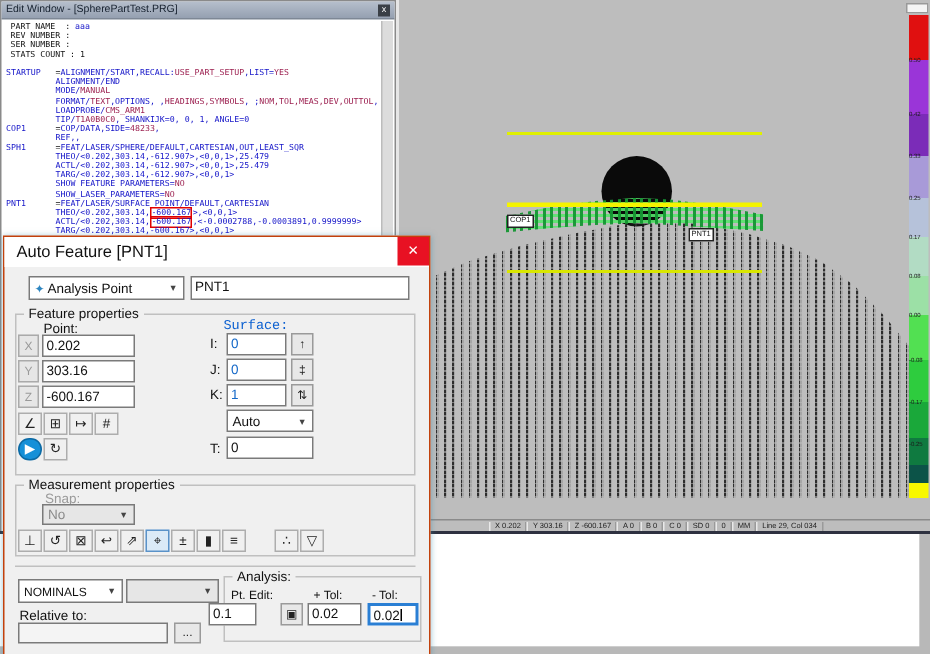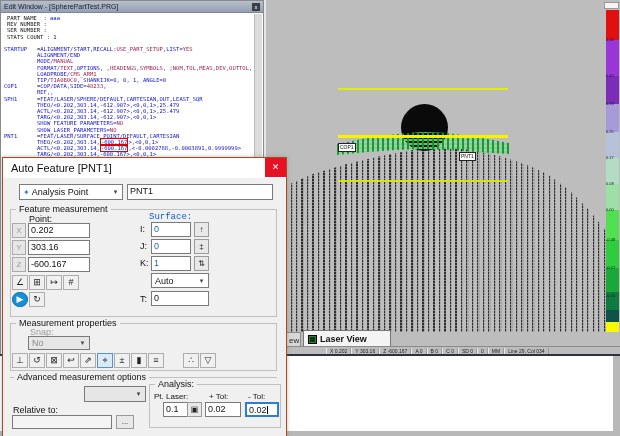--- a/index.html
+++ b/index.html
@@ -160,27 +160,20 @@
         <div class="cb-tick" style="top: 120px;">0.25</div>
         <div class="cb-tick" style="top: 146px;">0.17</div>
         <div class="cb-tick" style="top: 172px;">0.08</div>
         <div class="cb-tick" style="top: 198px;">0.00</div>
         <div class="cb-tick" style="top: 228px;">-0.08</div>
         <div class="cb-tick" style="top: 256px;">-0.17</div>
         <div class="cb-tick" style="top: 284px;">-0.25</div>
       </div>
   </div>
 
-  <div id="tabbar">
-    <div id="tab-partial">ew</div>
-    <div id="tab-laser">
-      <span class="sq"></span>
-      <span>Laser View</span>
-    </div>
-  </div>
   <div id="tabline"></div>
   <div id="status-bar">
       <span style="width: 62px; display: inline-block;"></span>
       <span class="sb-item">X 0.202</span>
       <span class="sb-item">Y 303.16</span>
       <span class="sb-item">Z -600.167</span>
       <span class="sb-item">A 0</span>
       <span class="sb-item">B 0</span>
       <span class="sb-item">C 0</span>
       <span class="sb-item">SD 0</span>
@@ -200,21 +193,21 @@
     </div>
 
     <div class="combo" style="left:16px;top:26px;width:104px;height:16px;">
       <span style="color:#2e86c1;font-size:8px;margin-right:2px;">✦</span>
       <span>Analysis Point</span>
       <span class="arrow">▾</span>
     </div>
     <div class="field" style="left:124px;top:26px;width:146px;height:16px;">PNT1</div>
 
     <div class="grp" style="left:7px;top:51px;width:267px;height:108px;"></div>
-    <div class="grp-legend" style="left:13px;top:46px;">Feature measurement</div>
+    <div class="grp-legend" style="left:13px;top:46px;">Feature properties</div>
     <div class="lbl" style="left:26px;top:56px;text-align:right;">Point:</div>
 
     <div id="axes-rows"></div>
 
     <div class="iconrow" style="left:9px;top:117px;">
         <div class="tbtn">∠</div>
         <div class="tbtn">⊞</div>
         <div class="tbtn">↦</div>
         <div class="tbtn">#</div>
       </div>
@@ -248,35 +241,38 @@
         <div class="tbtn">⇗</div>
         <div class="tbtn pressed">⌖</div>
         <div class="tbtn">±</div>
         <div class="tbtn">▮</div>
         <div class="tbtn">≡</div>
         <div class="tbtn" style="margin-left: 18px;">∴</div>
         <div class="tbtn">▽</div>
       </div>
 
     <div class="grp" style="left:7px;top:219px;width:267px;height:50px;border-bottom:none;border-left:none;border-right:none;"></div>
-    <div class="grp-legend" style="left:11px;top:214px;">Advanced measurement options</div>
+    <div class="combo" style="left:9px;top:228px;width:70px;height:16px;">
+      <span style="font-size:8px;">NOMINALS</span>
+      <span class="arrow">▾</span>
+    </div>
     <div class="combo disabled" style="left:81px;top:228px;width:62px;height:16px;">
       <span></span>
       <span class="arrow">▾</span>
     </div>
     <div class="lbl" style="left:10px;top:247px;">Relative to:</div>
     <div class="field" style="left:9px;top:257px;width:100px;height:14px;background:#f4f4f4;"></div>
     <div class="smallbtn" style="left:113px;top:257px;width:18px;height:14px;line-height:12px;">...</div>
 
     <div class="grp" style="left:146px;top:226px;width:132px;height:44px;"></div>
     <div class="grp-legend" style="left:152px;top:221px;">Analysis:</div>
-    <div class="lbl" style="left:151px;top:234px;font-size:8px;">Pt. Laser:</div>
+    <div class="lbl" style="left:151px;top:234px;font-size:8px;">Pt. Edit:</div>
     <div class="lbl" style="left:206px;top:234px;font-size:8px;">+ Tol:</div>
     <div class="lbl" style="left:245px;top:234px;font-size:8px;">- Tol:</div>
-    <div class="field" style="left:160px;top:244px;width:32px;height:15px;">0.1</div>
+    <div class="field" style="left:136px;top:244px;width:32px;height:15px;">0.1</div>
     <div class="smallbtn" style="left:184px;top:244px;width:15px;height:15px;line-height:13px;">▣</div>
     <div class="field" style="left:202px;top:244px;width:36px;height:15px;">0.02</div>
     <div class="field" id="minus-tol-field" style="left:242px;top:244px;width:34px;height:15px;"><span>0.02</span><span class="caret"></span></div>
   <div class="axisbtn" style="left: 9px; top: 65px;">X</div>
       <div class="field" style="left: 25px; top: 65px; width: 62px; height: 15px;">0.202</div>
       <div class="axisbtn" style="left: 9px; top: 82px;">Y</div>
       <div class="field" style="left: 25px; top: 82px; width: 62px; height: 15px;">303.16</div>
       <div class="axisbtn" style="left: 9px; top: 99px;">Z</div>
       <div class="field" style="left: 25px; top: 99px; width: 62px; height: 15px;">-600.167</div>
       <div class="lbl" style="left: 137px; top: 66px;">I:</div>

